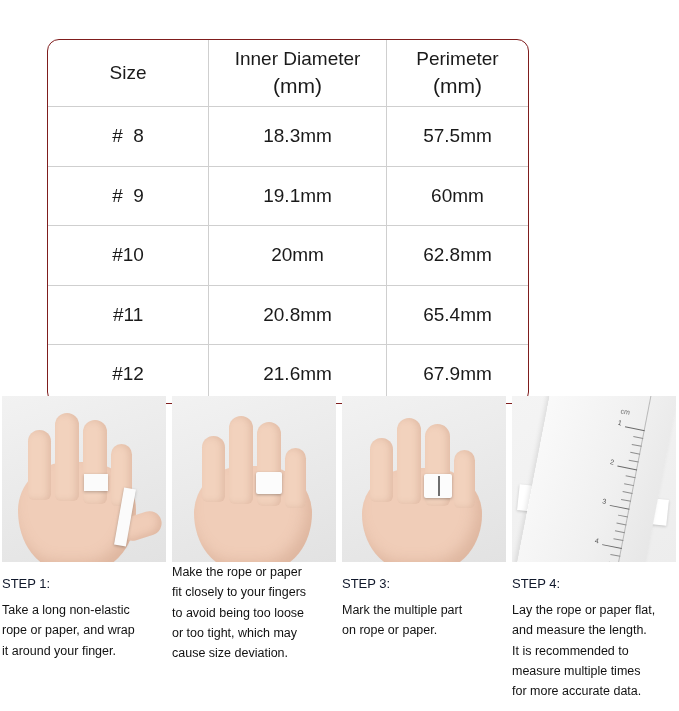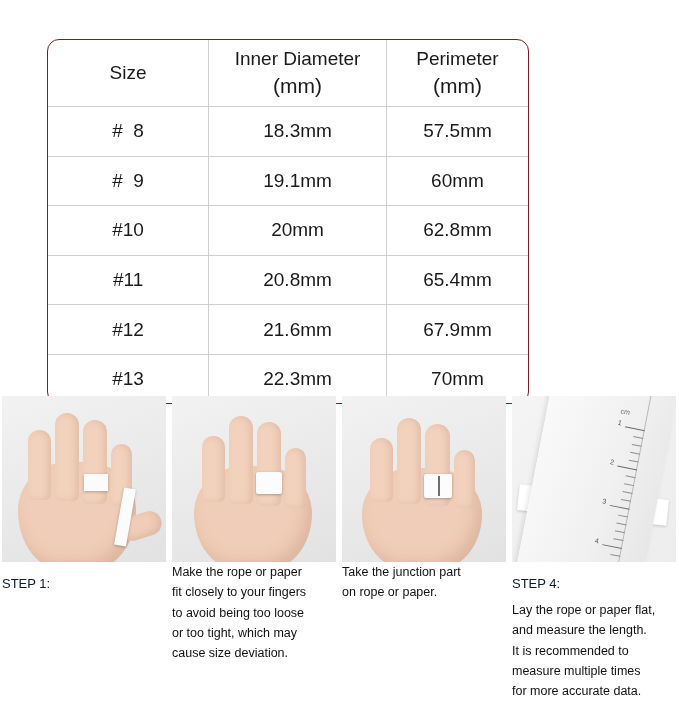--- a/index.html
+++ b/index.html
@@ -248,44 +248,42 @@
     <tr>
       <td class="cell-size">#11</td>
       <td>20.8mm</td>
       <td>65.4mm</td>
     </tr>
     <tr>
       <td class="cell-size">#12</td>
       <td>21.6mm</td>
       <td>67.9mm</td>
     </tr>
-    <tr>
-      <td class="cell-size">#13</td>
-      <td>22.3mm</td>
-      <td>70mm</td>
-    </tr>
   </tbody>
     </table>
 </div>
 
 <div class="steps">
 
   <div class="step">
     <div class="photo">
       <div class="hand-bg"></div>
       <div class="palm" style="left:16px; top:66px; width:118px; height:108px;"></div>
       <div class="finger" style="left:26px; top:34px; width:23px; height:70px;"></div>
       <div class="finger" style="left:53px; top:17px; width:24px; height:88px;"></div>
       <div class="finger" style="left:81px; top:24px; width:24px; height:84px;"></div>
       <div class="finger" style="left:109px; top:48px; width:21px; height:62px;"></div>
       <div class="thumb" style="left:118px; top:118px; width:42px; height:24px; transform:rotate(-18deg);"></div>
       <div class="strip" style="left:82px; top:78px; width:24px; height:17px;"></div>
       <div class="strip" style="left:117px; top:92px; width:12px; height:58px; transform:rotate(10deg);"></div>
     </div>
     <div class="step-label">STEP 1:</div>
+    <div class="step-text">Take a long non-elastic
+rope or paper, and wrap
+it around your finger.</div>
   </div>
 
   <div class="step">
     <div class="photo">
       <div class="hand-bg"></div>
       <div class="palm" style="left:22px; top:70px; width:118px; height:104px;"></div>
       <div class="finger" style="left:30px; top:40px; width:23px; height:66px;"></div>
       <div class="finger" style="left:57px; top:20px; width:24px; height:88px;"></div>
       <div class="finger" style="left:85px; top:26px; width:24px; height:84px;"></div>
       <div class="finger" style="left:113px; top:52px; width:21px; height:60px;"></div>
@@ -302,21 +300,22 @@
     <div class="photo">
       <div class="hand-bg"></div>
       <div class="palm" style="left:20px; top:72px; width:120px; height:102px;"></div>
       <div class="finger" style="left:28px; top:42px; width:23px; height:64px;"></div>
       <div class="finger" style="left:55px; top:22px; width:24px; height:86px;"></div>
       <div class="finger" style="left:83px; top:28px; width:25px; height:82px;"></div>
       <div class="finger" style="left:112px; top:54px; width:21px; height:58px;"></div>
       <div class="band" style="left:82px; top:78px; width:28px; height:24px;"></div>
       <div class="mark" style="left:96px; top:80px; height:20px;"></div>
     </div>
-    <div class="step-text">Take the junction part
+    <div class="step-label">STEP 3:</div>
+    <div class="step-text">Mark the multiple part
 on rope or paper.</div>
   </div>
 
   <div class="step">
     <div class="photo">
       <div class="ruler-bg"></div>
       <div class="paper-strip"></div>
       <div class="ruler">
         <div class="ruler-edge"></div>
         <div class="ruler-label">cm</div>

